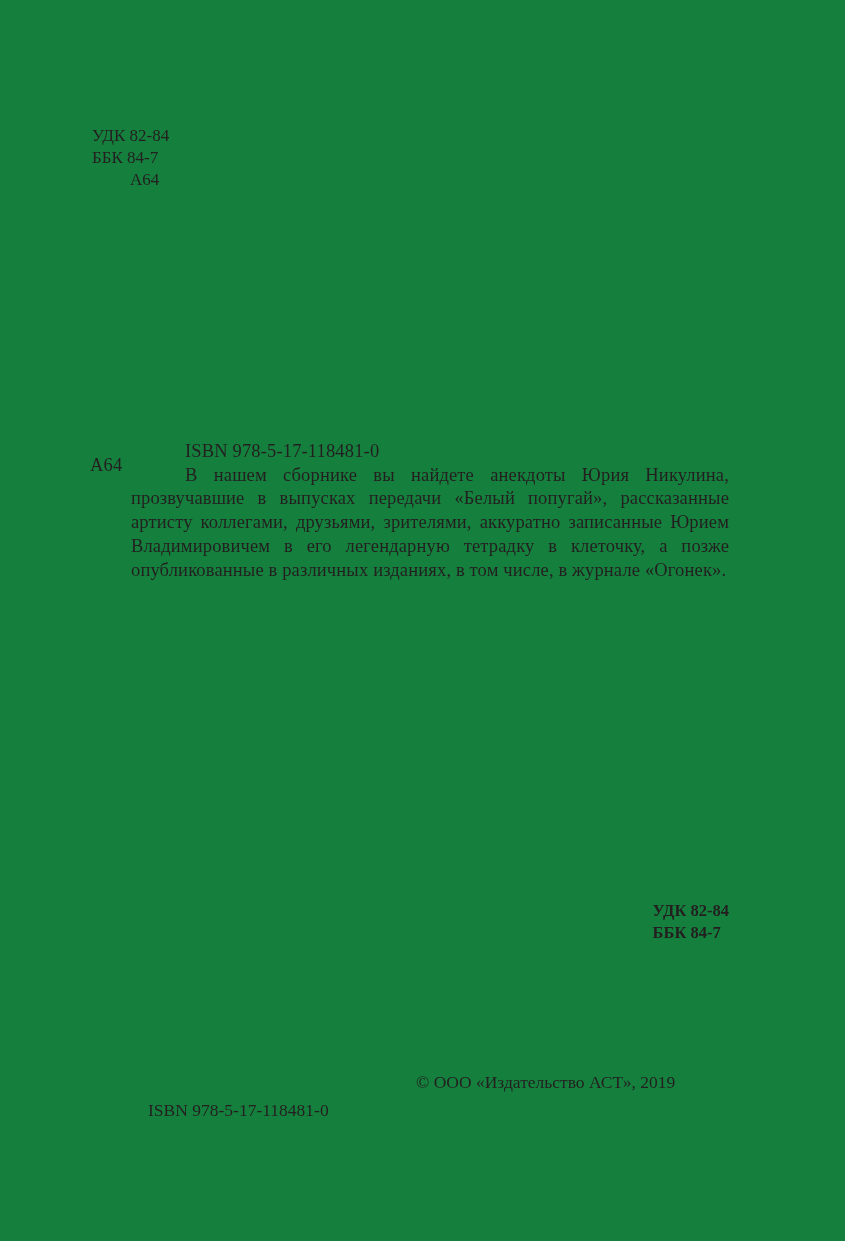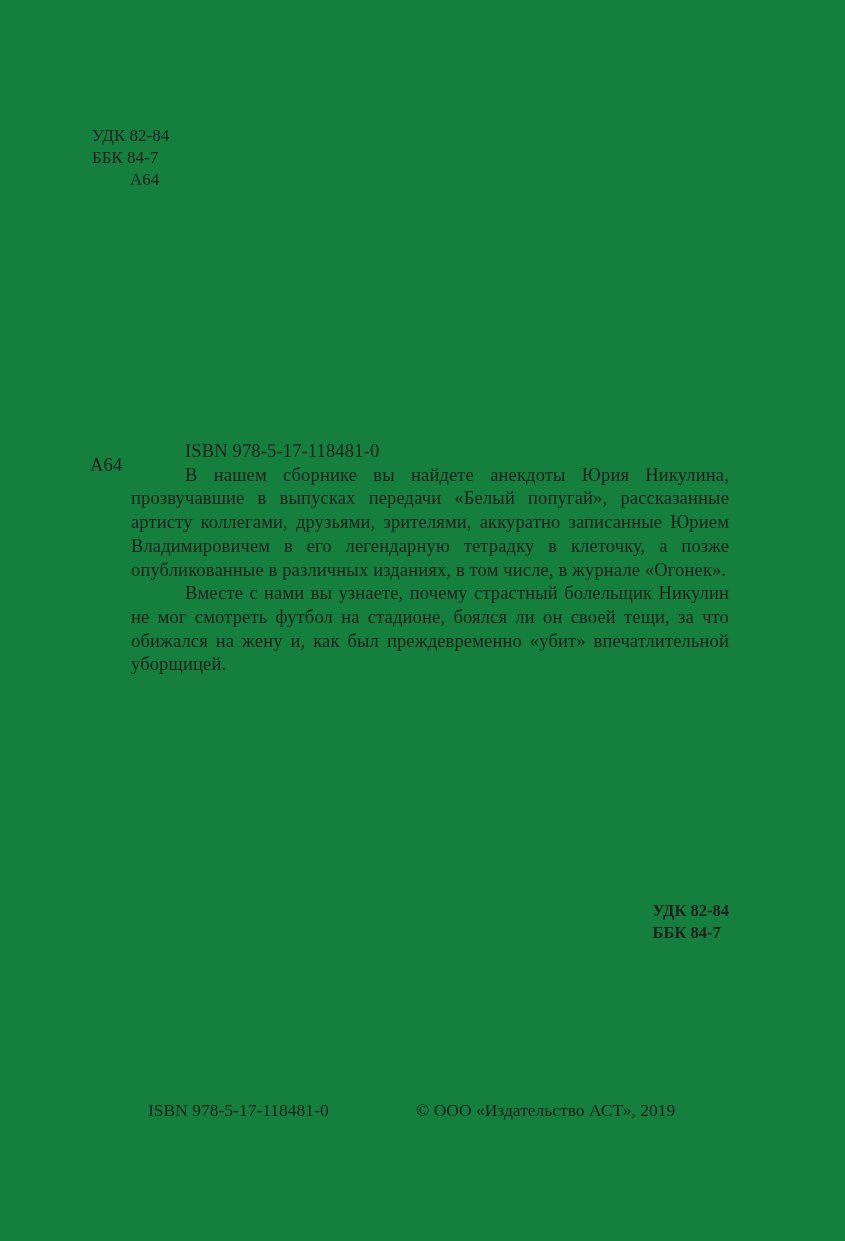--- a/index.html
+++ b/index.html
@@ -79,41 +79,40 @@
   .class-bottom .line { display: block; }
 
   
   .footer-isbn {
     left: 148px;
     top: 1100px;
     font-size: 17.5px;
   }
   .footer-copy {
     left: 416px;
-    top: 1100px;
+    top: 1072px;
     font-size: 17.5px;
   }
 </style>
 </head>
 <body>
 
 <div class="page">
 
   <div class="abs class-top">
     <span class="line">УДК 82-84</span>
     <span class="line">ББК 84-7</span>
     <span class="line author-sign">А64</span>
   </div>
 
   <div class="biblio">
     <span class="author-sign-left">А64</span>
     <div class="isbn">ISBN 978-5-17-118481-0</div>
 
     <p class="para first">В нашем сборнике вы найдете анекдоты Юрия Никулина, прозвучавшие в выпусках передачи «Белый попугай», рассказанные артисту коллегами, друзьями, зрителями, аккуратно записанные Юрием Владимировичем в его легендарную тетрадку в клеточку, а позже опубликованные в различных изданиях, в том числе, в журнале «Огонек».</p>
-    <p class="para">Вместе с нами вы узнаете, почему страстный болельщик Никулин не мог смотреть футбол на стадионе, боялся ли он своей тещи, за что обижался на жену и, как был преждевременно «убит» впечатлительной уборщицей.</p>
   </div>
 
   <div class="abs class-bottom">
     <span class="line">УДК 82-84</span>
     <span class="line">ББК 84-7</span>
   </div>
 
   <div class="abs footer-isbn">ISBN 978-5-17-118481-0</div>
   <div class="abs footer-copy">© ООО «Издательство АСТ», 2019</div>
 

